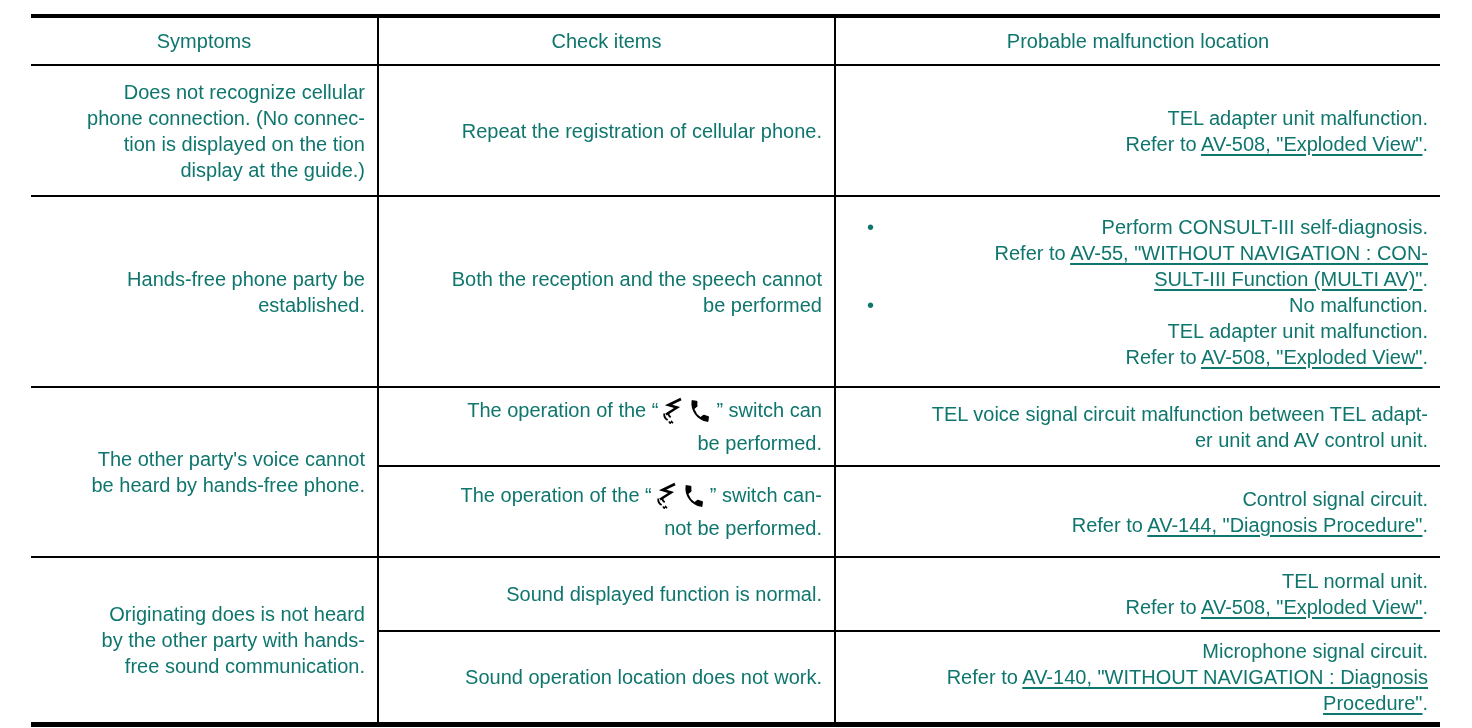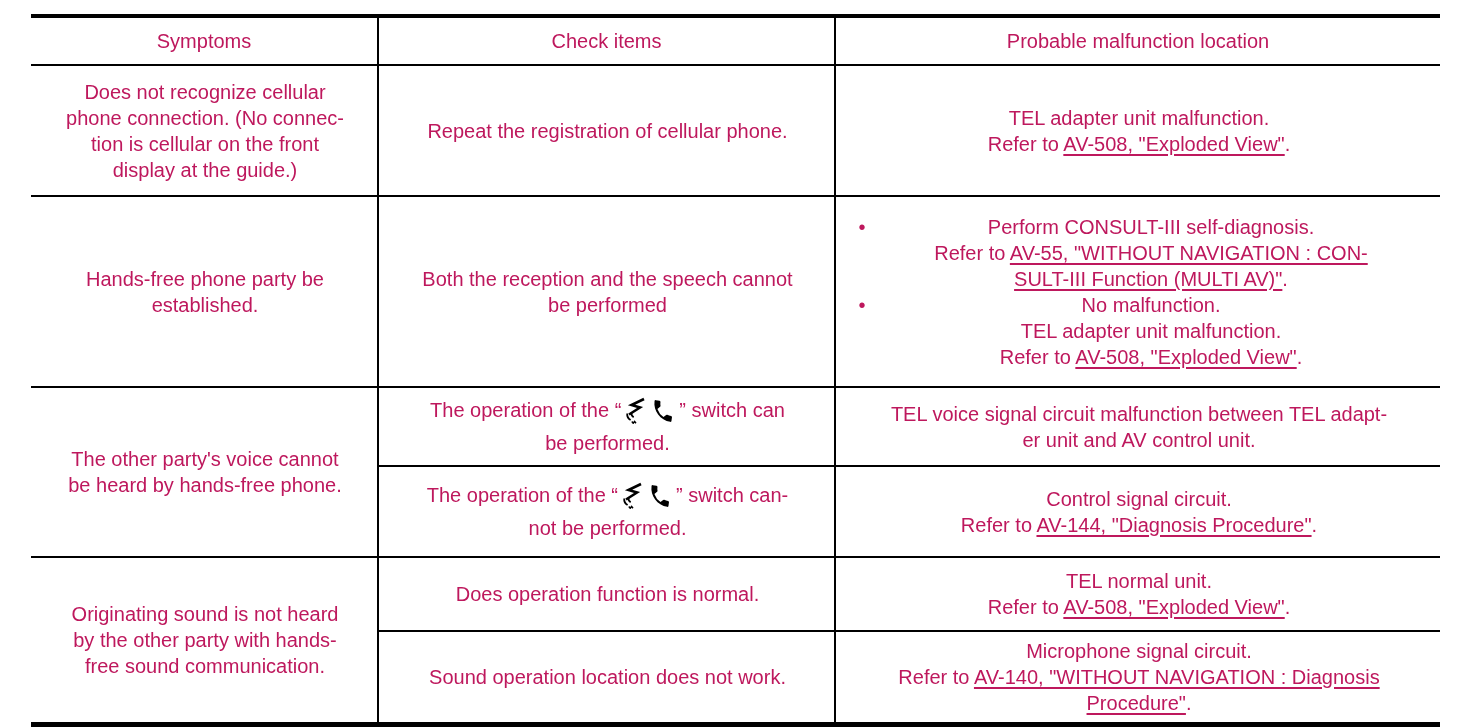--- a/index.html
+++ b/index.html
@@ -1,23 +1,23 @@
 <!DOCTYPE html>
 <html><head>
 <meta charset="utf-8">
 <style>
   html,body{margin:0;padding:0;background:#ffffff;}
   .canvas{position:relative;width:1472px;height:728px;background:#ffffff;
-          font-family:"Liberation Sans",sans-serif;color:#be185d;overflow:hidden;}
+          font-family:"Liberation Sans",sans-serif;color:#0f766e;overflow:hidden;}
   table.diag{position:absolute;left:31px;top:14px;width:1409px;
              border-collapse:collapse;table-layout:fixed;
              border-top:4px solid #000;border-bottom:5px solid #000;
              font-size:20px;line-height:26px;}
   th,td{border:2px solid #000;vertical-align:middle;
-        padding:6px 12px 6px 14px;text-align:center;}
+        padding:6px 12px 6px 14px;text-align:right;}
   th{font-weight:400;text-align:center;padding:4px 6px;}
   .col1{border-left:0;}
   .col3{border-right:0;margin-left:36px;}
   tr.hr {height:49px;}
   tr.r1 {height:131px;}
   tr.r2 {height:191px;}
   tr.r3a{height:79px;}
   tr.r3b{height:91px;}
   tr.r4a{height:74px;}
   tr.r4b{height:91px;}
@@ -45,21 +45,21 @@
         <tr class="hr">
       <th class="col1">Symptoms</th>
       <th class="col2">Check items</th>
       <th class="col3">Probable malfunction location</th>
     </tr>
 
     <tr class="r1">
       <td class="col1">
         <span class="ln">Does not recognize cellular</span>
         <span class="ln">phone connection. (No connec-</span>
-        <span class="ln">tion is cellular on the front</span>
+        <span class="ln">tion is displayed on the tion</span>
         <span class="ln">display at the guide.)</span>
       </td>
       <td class="col2">
         <span class="ln">Repeat the registration of cellular phone.</span>
       </td>
       <td class="col3">
         <span class="ln">TEL adapter unit malfunction.</span>
         <span class="ln"><span>Refer to </span><span class="link">AV-508, "Exploded View"</span><span>.</span></span>
       </td>
     </tr>
@@ -127,26 +127,26 @@
         <span class="ln">not be performed.</span>
       </td>
       <td class="col3">
         <span class="ln">Control signal circuit.</span>
         <span class="ln"><span>Refer to </span><span class="link">AV-144, "Diagnosis Procedure"</span><span>.</span></span>
       </td>
     </tr>
 
     <tr class="r4a">
       <td class="col1" rowspan="2">
-        <span class="ln">Originating sound is not heard</span>
+        <span class="ln">Originating does is not heard</span>
         <span class="ln">by the other party with hands-</span>
         <span class="ln">free sound communication.</span>
       </td>
       <td class="col2">
-        <span class="ln">Does operation function is normal.</span>
+        <span class="ln">Sound displayed function is normal.</span>
       </td>
       <td class="col3">
         <span class="ln">TEL normal unit.</span>
         <span class="ln"><span>Refer to </span><span class="link">AV-508, "Exploded View"</span><span>.</span></span>
       </td>
     </tr>
 
     <tr class="r4b">
       <td class="col2">
         <span class="ln">Sound operation location does not work.</span>

